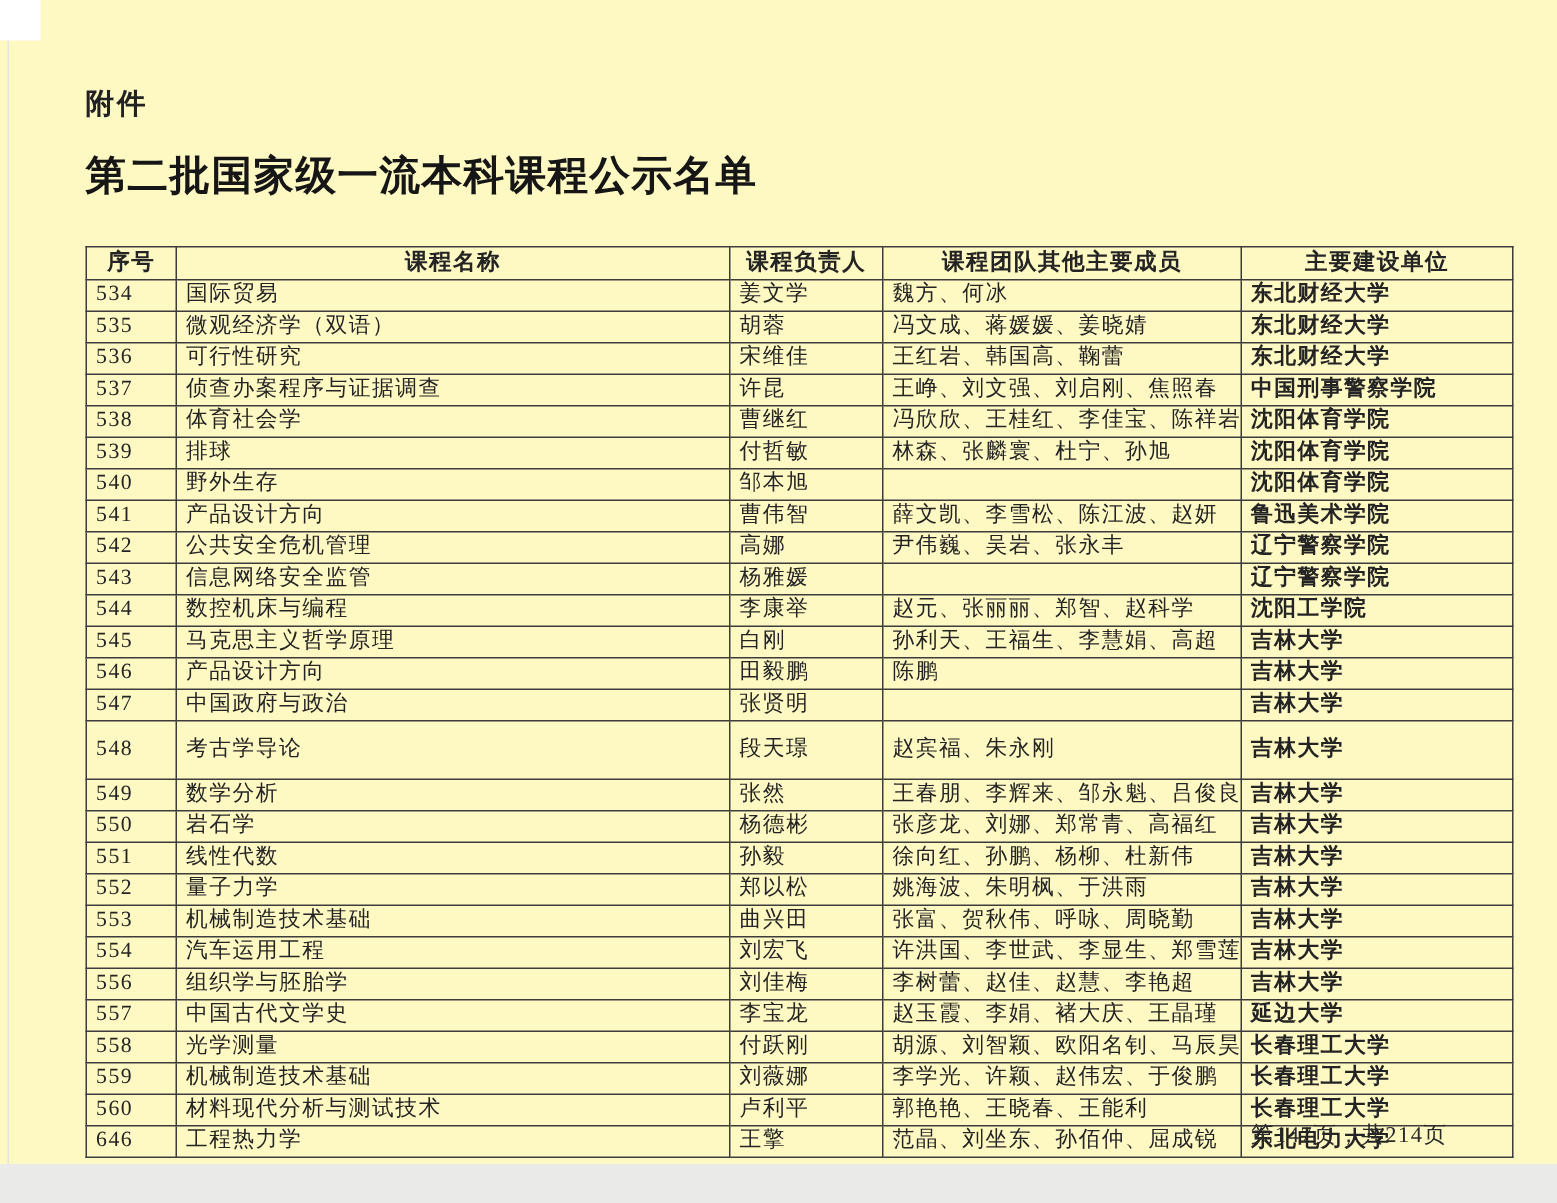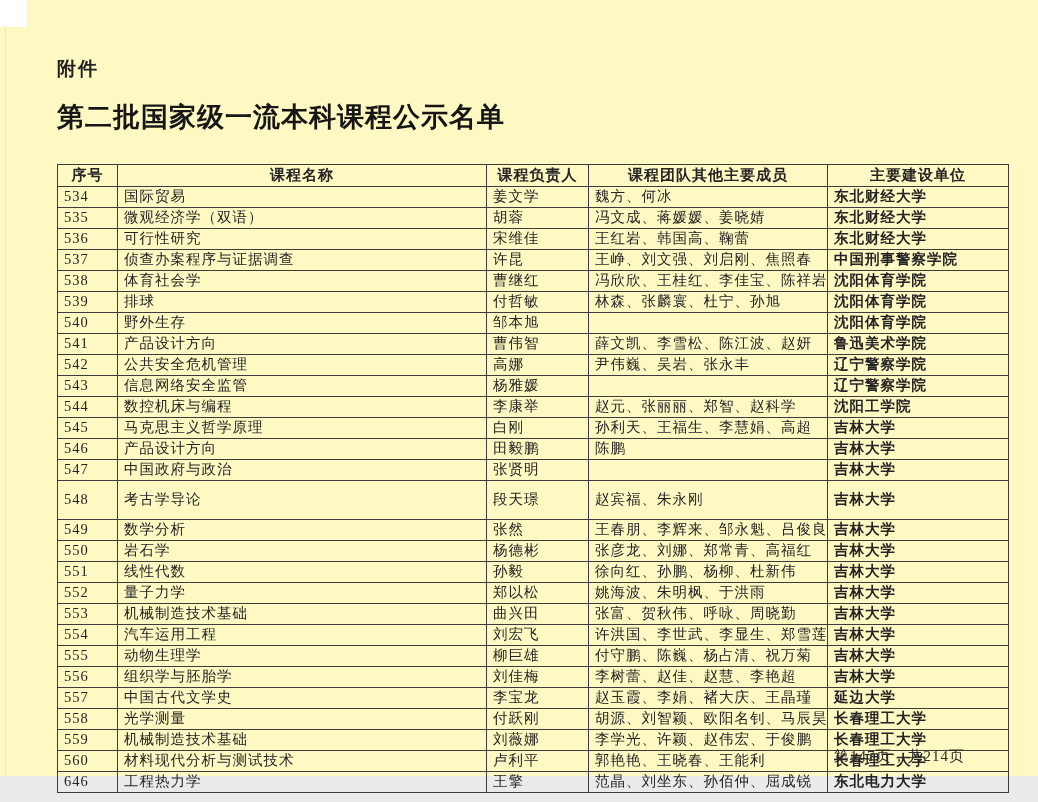--- a/index.html
+++ b/index.html
@@ -254,27 +254,20 @@
       <td class="c-unit">吉林大学</td>
     </tr>
         <tr>
       <td class="c-no"><span class="no-text">554</span></td>
       <td class="c-course">汽车运用工程</td>
       <td class="c-leader">刘宏飞</td>
       <td class="c-team">许洪国、李世武、李显生、郑雪莲</td>
       <td class="c-unit">吉林大学</td>
     </tr>
         <tr>
-      <td class="c-no"><span class="no-text">555</span></td>
-      <td class="c-course">动物生理学</td>
-      <td class="c-leader">柳巨雄</td>
-      <td class="c-team">付守鹏、陈巍、杨占清、祝万菊</td>
-      <td class="c-unit">吉林大学</td>
-    </tr>
-        <tr>
       <td class="c-no"><span class="no-text">556</span></td>
       <td class="c-course">组织学与胚胎学</td>
       <td class="c-leader">刘佳梅</td>
       <td class="c-team">李树蕾、赵佳、赵慧、李艳超</td>
       <td class="c-unit">吉林大学</td>
     </tr>
         <tr>
       <td class="c-no"><span class="no-text">557</span></td>
       <td class="c-course">中国古代文学史</td>
       <td class="c-leader">李宝龙</td>

